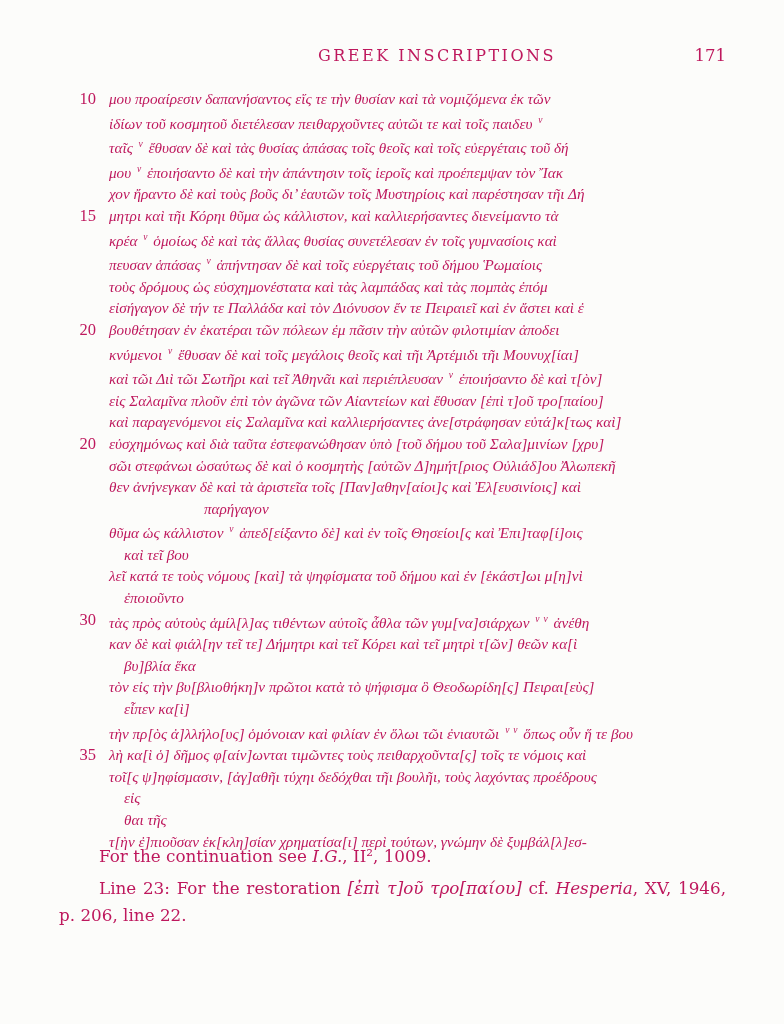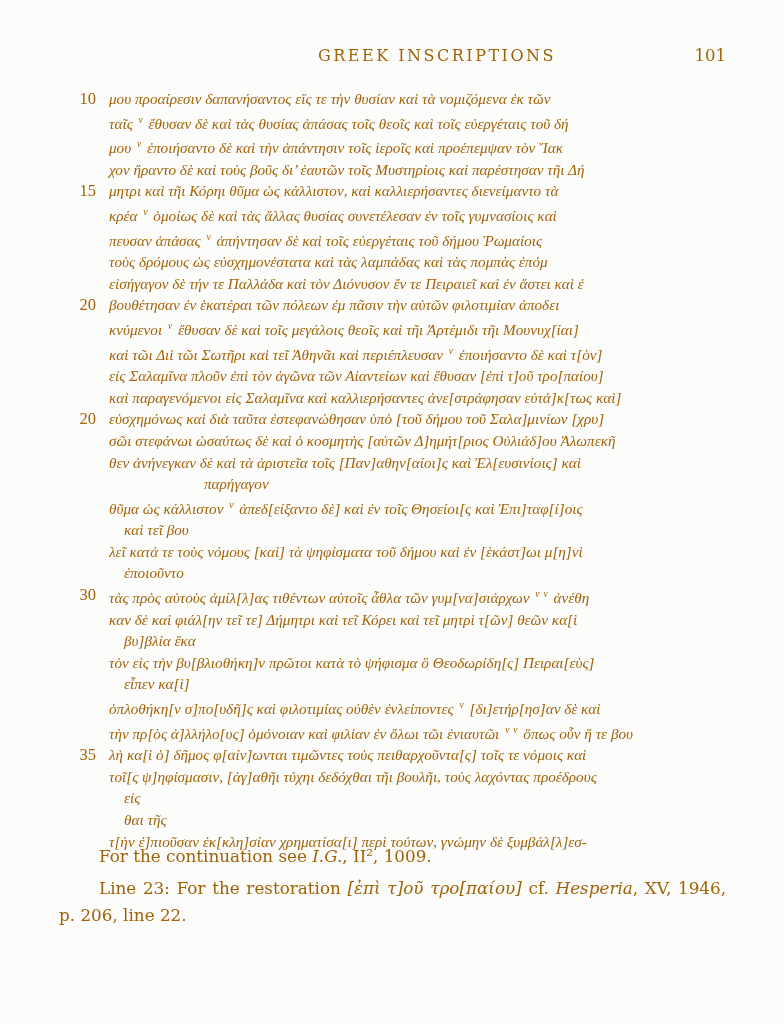--- a/index.html
+++ b/index.html
@@ -7,21 +7,21 @@
     padding: 0;
     background: #e8e8e6;
     font-family: "DejaVu Serif", serif;
   }
   .page {
     position: relative;
     width: 784px;
     height: 1024px;
     margin: 0 auto;
     background: #fcfcfa;
-    color: #a16207;
+    color: #be185d;
     overflow: hidden;
   }
   .header {
     position: absolute;
     top: 46px;
     left: 0;
     width: 784px;
     height: 22px;
   }
   .running-title {
@@ -85,25 +85,26 @@
   }
   .it { font-style: italic; }
   .gk { font-style: italic; }
 </style>
 </head>
 <body>
 
 <div class="page">
   <div class="header">
     <span class="running-title">GREEK INSCRIPTIONS</span>
-    <span class="page-number">101</span>
+    <span class="page-number">171</span>
   </div>
 
   <div class="greek-block" id="greek-block">
       <div class="gline"><span class="lnum">10</span><span class="gtext">μου προαίρεσιν δαπανήσαντος εἴς τε τὴν θυσίαν καὶ τὰ νομιζόμενα ἐκ τῶν</span></div>
+      <div class="gline"><span class="gtext">ἰδίων τοῦ κοσμητοῦ διετέλεσαν πειθαρχοῦντες αὐτῶι τε καὶ τοῖς παιδευ <span class="vsup">v</span></span></div>
       <div class="gline"><span class="gtext">ταῖς <span class="vsup">v</span> ἔθυσαν δὲ καὶ τὰς θυσίας ἁπάσας τοῖς θεοῖς καὶ τοῖς εὐεργέταις τοῦ δή</span></div>
       <div class="gline"><span class="gtext">μου <span class="vsup">v</span> ἐποιήσαντο δὲ καὶ τὴν ἀπάντησιν τοῖς ἱεροῖς καὶ προέπεμψαν τὸν Ἴακ</span></div>
       <div class="gline"><span class="gtext">χον ἤραντο δὲ καὶ τοὺς βοῦς δι’ ἑαυτῶν τοῖς Μυστηρίοις καὶ παρέστησαν τῆι Δή</span></div>
       <div class="gline"><span class="lnum">15</span><span class="gtext">μητρι καὶ τῆι Κόρηι θῦμα ὡς κάλλιστον, καὶ καλλιερήσαντες διενείμαντο τὰ</span></div>
       <div class="gline"><span class="gtext">κρέα <span class="vsup">v</span> ὁμοίως δὲ καὶ τὰς ἄλλας θυσίας συνετέλεσαν ἐν τοῖς γυμνασίοις καὶ</span></div>
       <div class="gline"><span class="gtext">πευσαν ἁπάσας <span class="vsup">v</span> ἀπήντησαν δὲ καὶ τοῖς εὐεργέταις τοῦ δήμου Ῥωμαίοις</span></div>
       <div class="gline"><span class="gtext">τοὺς δρόμους ὡς εὐσχημονέστατα καὶ τὰς λαμπάδας καὶ τὰς πομπὰς ἐπόμ</span></div>
       <div class="gline"><span class="gtext">εἰσήγαγον δὲ τήν τε Παλλάδα καὶ τὸν Διόνυσον ἔν τε Πειραιεῖ καὶ ἐν ἄστει καὶ ἐ</span></div>
       <div class="gline"><span class="lnum">20</span><span class="gtext">βουθέτησαν ἐν ἑκατέραι τῶν πόλεων ἐμ πᾶσιν τὴν αὑτῶν φιλοτιμίαν ἀποδει</span></div>
       <div class="gline"><span class="gtext">κνύμενοι <span class="vsup">v</span> ἔθυσαν δὲ καὶ τοῖς μεγάλοις θεοῖς καὶ τῆι Ἀρτέμιδι τῆι Μουνυχ[ίαι]</span></div>
@@ -116,21 +117,20 @@
       <div class="gline ind1"><span class="gtext">παρήγαγον</span></div>
       <div class="gline"><span class="gtext">θῦμα ὡς κάλλιστον <span class="vsup">v</span> ἀπεδ[είξαντο δὲ] καὶ ἐν τοῖς Θησείοι[ς καὶ Ἐπι]ταφ[ί]οις</span></div>
       <div class="gline ind2"><span class="gtext">καὶ τεῖ βου</span></div>
       <div class="gline"><span class="gtext">λεῖ κατά τε τοὺς νόμους [καὶ] τὰ ψηφίσματα τοῦ δήμου καὶ ἐν [ἑκάστ]ωι μ[η]νὶ</span></div>
       <div class="gline ind2"><span class="gtext">ἐποιοῦντο</span></div>
       <div class="gline"><span class="lnum">30</span><span class="gtext">τὰς πρὸς αὑτοὺς ἁμίλ[λ]ας τιθέντων αὐτοῖς ἆθλα τῶν γυμ[να]σιάρχων <span class="vsup">v</span><span class="vsup">v</span> ἀνέθη</span></div>
       <div class="gline"><span class="gtext">καν δὲ καὶ φιάλ[ην τεῖ τε] Δήμητρι καὶ τεῖ Κόρει καὶ τεῖ μητρὶ τ[ῶν] θεῶν κα[ὶ</span></div>
       <div class="gline ind2"><span class="gtext">βυ]βλία ἕκα</span></div>
       <div class="gline"><span class="gtext">τὸν εἰς τὴν βυ[βλιοθήκη]ν πρῶτοι κατὰ τὸ ψήφισμα ὃ Θεοδωρίδη[ς] Πειραι[εὺς]</span></div>
       <div class="gline ind2"><span class="gtext">εἶπεν κα[ὶ]</span></div>
-      <div class="gline"><span class="gtext">ὁπλοθήκη[ν σ]πο[υδῆ]ς καὶ φιλοτιμίας οὐθὲν ἐνλείποντες <span class="vsup">v</span> [δι]ετήρ[ησ]αν δὲ καὶ</span></div>
       <div class="gline"><span class="gtext">τὴν πρ[ὸς ἀ]λλήλο[υς] ὁμόνοιαν καὶ φιλίαν ἐν ὅλωι τῶι ἐνιαυτῶι <span class="vsup">v</span><span class="vsup">v</span> ὅπως οὖν ἥ τε βου</span></div>
       <div class="gline"><span class="lnum">35</span><span class="gtext">λὴ κα[ὶ ὁ] δῆμος φ[αίν]ωνται τιμῶντες τοὺς πειθαρχοῦντα[ς] τοῖς τε νόμοις καὶ</span></div>
       <div class="gline"><span class="gtext">τοῖ[ς ψ]ηφίσμασιν, [ἀγ]αθῆι τύχηι δεδόχθαι τῆι βουλῆι, τοὺς λαχόντας προέδρους</span></div>
       <div class="gline ind2"><span class="gtext">εἰς</span></div>
       <div class="gline ind2"><span class="gtext">θαι τῆς</span></div>
       <div class="gline"><span class="gtext">τ[ὴν ἐ]πιοῦσαν ἐκ[κλη]σίαν χρηματίσα[ι] περὶ τούτων, γνώμην δὲ ξυμβάλ[λ]εσ-</span></div>
     </div>
 
   <div class="commentary" id="commentary">
       <p class="cpara"><span>For the continuation see </span><span class="it">I.G.</span><span>, II², 1009.</span></p>

